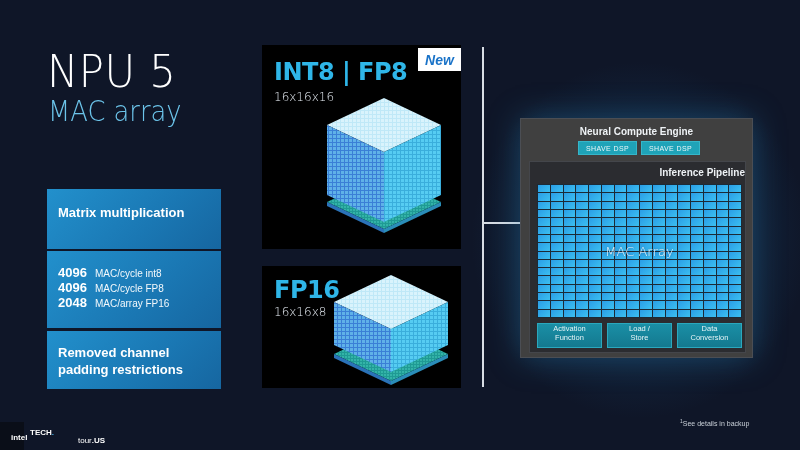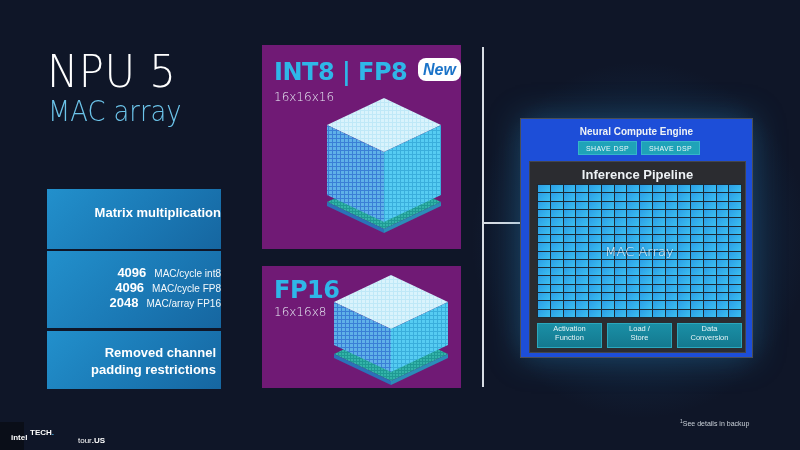--- a/index.html
+++ b/index.html
@@ -24,79 +24,78 @@
   .title-sub {
     position: absolute; left: 48px; top: 95px;
     font-size: 28px; color: #6cc4ea; font-weight: 300;
     font-family: "DejaVu Sans", sans-serif;
     transform: scaleX(0.92); transform-origin: left;
   }
   .feature-box {
     position: absolute; left: 47px; width: 174px;
     background: linear-gradient(135deg, #2290cc 0%, #1a77b3 60%, #1666a0 100%);
     color: #fff;
-    text-align: right;
   }
   .fb1 { top: 189px; height: 60px; padding: 15px 0 0 11px; }
   .fb2 { top: 251px; height: 77px; padding: 15px 0 0 11px; }
   .fb3 { top: 331px; height: 58px; padding: 13px 5px 0 11px; }
   .fb-text { font-size: 13px; font-weight: bold; line-height: 17px; }
   .spec-line { font-size: 11px; line-height: 14px; white-space: nowrap; }
   .spec-num { font-size: 13px; font-weight: bold; }
   .spec-unit { font-size: 10px; font-weight: normal; margin-left: 8px; opacity: 0.95; }
 
   .panel {
-    position: absolute; left: 262px; width: 199px; background: #701a75;
+    position: absolute; left: 262px; width: 199px; background: #000000;
   }
   .panel-top { top: 45px; height: 204px; }
   .panel-bot { top: 266px; height: 122px; text-align: right; }
   .panel-label {
     position: absolute; left: 12px; font-weight: bold; color: #2fb6e8;
     font-family: "DejaVu Sans", sans-serif; letter-spacing: -0.5px;
   }
   .panel-top .panel-label { top: 13px; font-size: 24px; }
   .panel-bot .panel-label { top: 10px; font-size: 24px; }
   .panel-dim {
     position: absolute; left: 12px; font-size: 12px; color: #e8eef5;
     font-family: "DejaVu Sans", sans-serif; font-weight: 300;
   }
   .panel-top .panel-dim { top: 45px; }
   .panel-bot .panel-dim { top: 39px; }
   .new-badge {
-    position: absolute; right: 0px; top: 13px; width: 43px; height: 23px;
-    background: #fff; color: #1a73c8; font-size: 16px; font-weight: bold; font-style: italic;
-    display: flex; align-items: center; justify-content: center; border-radius: 8px;
+    position: absolute; right: 0px; top: 3px; width: 43px; height: 23px;
+    background: #fff; color: #1a73c8; font-size: 14px; font-weight: bold; font-style: italic;
+    display: flex; align-items: center; justify-content: center;
   }
   .cube-svg { position: absolute; }
 
   .vline { position: absolute; left: 482px; top: 47px; width: 1.5px; height: 340px; background: #d8dde4; }
   .hline { position: absolute; left: 482px; top: 222px; width: 38px; height: 1.5px; background: #d8dde4; }
 
   .nce {
     position: absolute; left: 520px; top: 118px; width: 233px; height: 240px;
-    background: #1d4ed8; border: 1px solid #4b4e54;
+    background: #404040; border: 1px solid #4b4e54;
     box-shadow: 0 0 30px rgba(40,130,180,0.4);
   }
   .nce-title {
     position: absolute; left: 0; right: 0; top: 7px; text-align: center;
     font-size: 10px; color: #eef2f5; font-weight: bold;
   }
   .shave-row { position: absolute; left: 57px; top: 22px; display: flex; gap: 4px; }
   .shave {
     width: 59px; height: 14px; background: #1fa3b8; color: #e9f6f8;
     font-size: 7px; letter-spacing: 0.4px; display: flex; align-items: center; justify-content: center;
     border: 1px solid #35b6c9;
   }
   .pipeline {
     position: absolute; left: 8px; top: 42px; width: 217px; height: 192px;
     background: #2b2c30; border: 1px solid #44464b;
   }
   .pipeline-title {
-    position: absolute; left: 0; right: 0; top: 5px; text-align: center;
-    font-size: 13px; font-weight: bold; color: #eef2f5;
+    position: absolute; left: 0; right: 0; top: 5px; text-align: right;
+    font-size: 10px; font-weight: bold; color: #eef2f5;
   }
   .mac-grid {
     position: absolute; left: 7px; top: 22px; width: 205px; height: 134px;
     display: grid; grid-template-columns: repeat(16, 1fr); grid-template-rows: repeat(16, 1fr);
     gap: 1px; background: #1c2a36; padding: 1px;
   }
   .mac-cell { background: linear-gradient(135deg, #2a9de6 0%, #3cc0f0 100%); }
   .mac-label {
     position: absolute; left: 7px; top: 22px; width: 205px; height: 134px;
     display: flex; align-items: center; justify-content: center;

